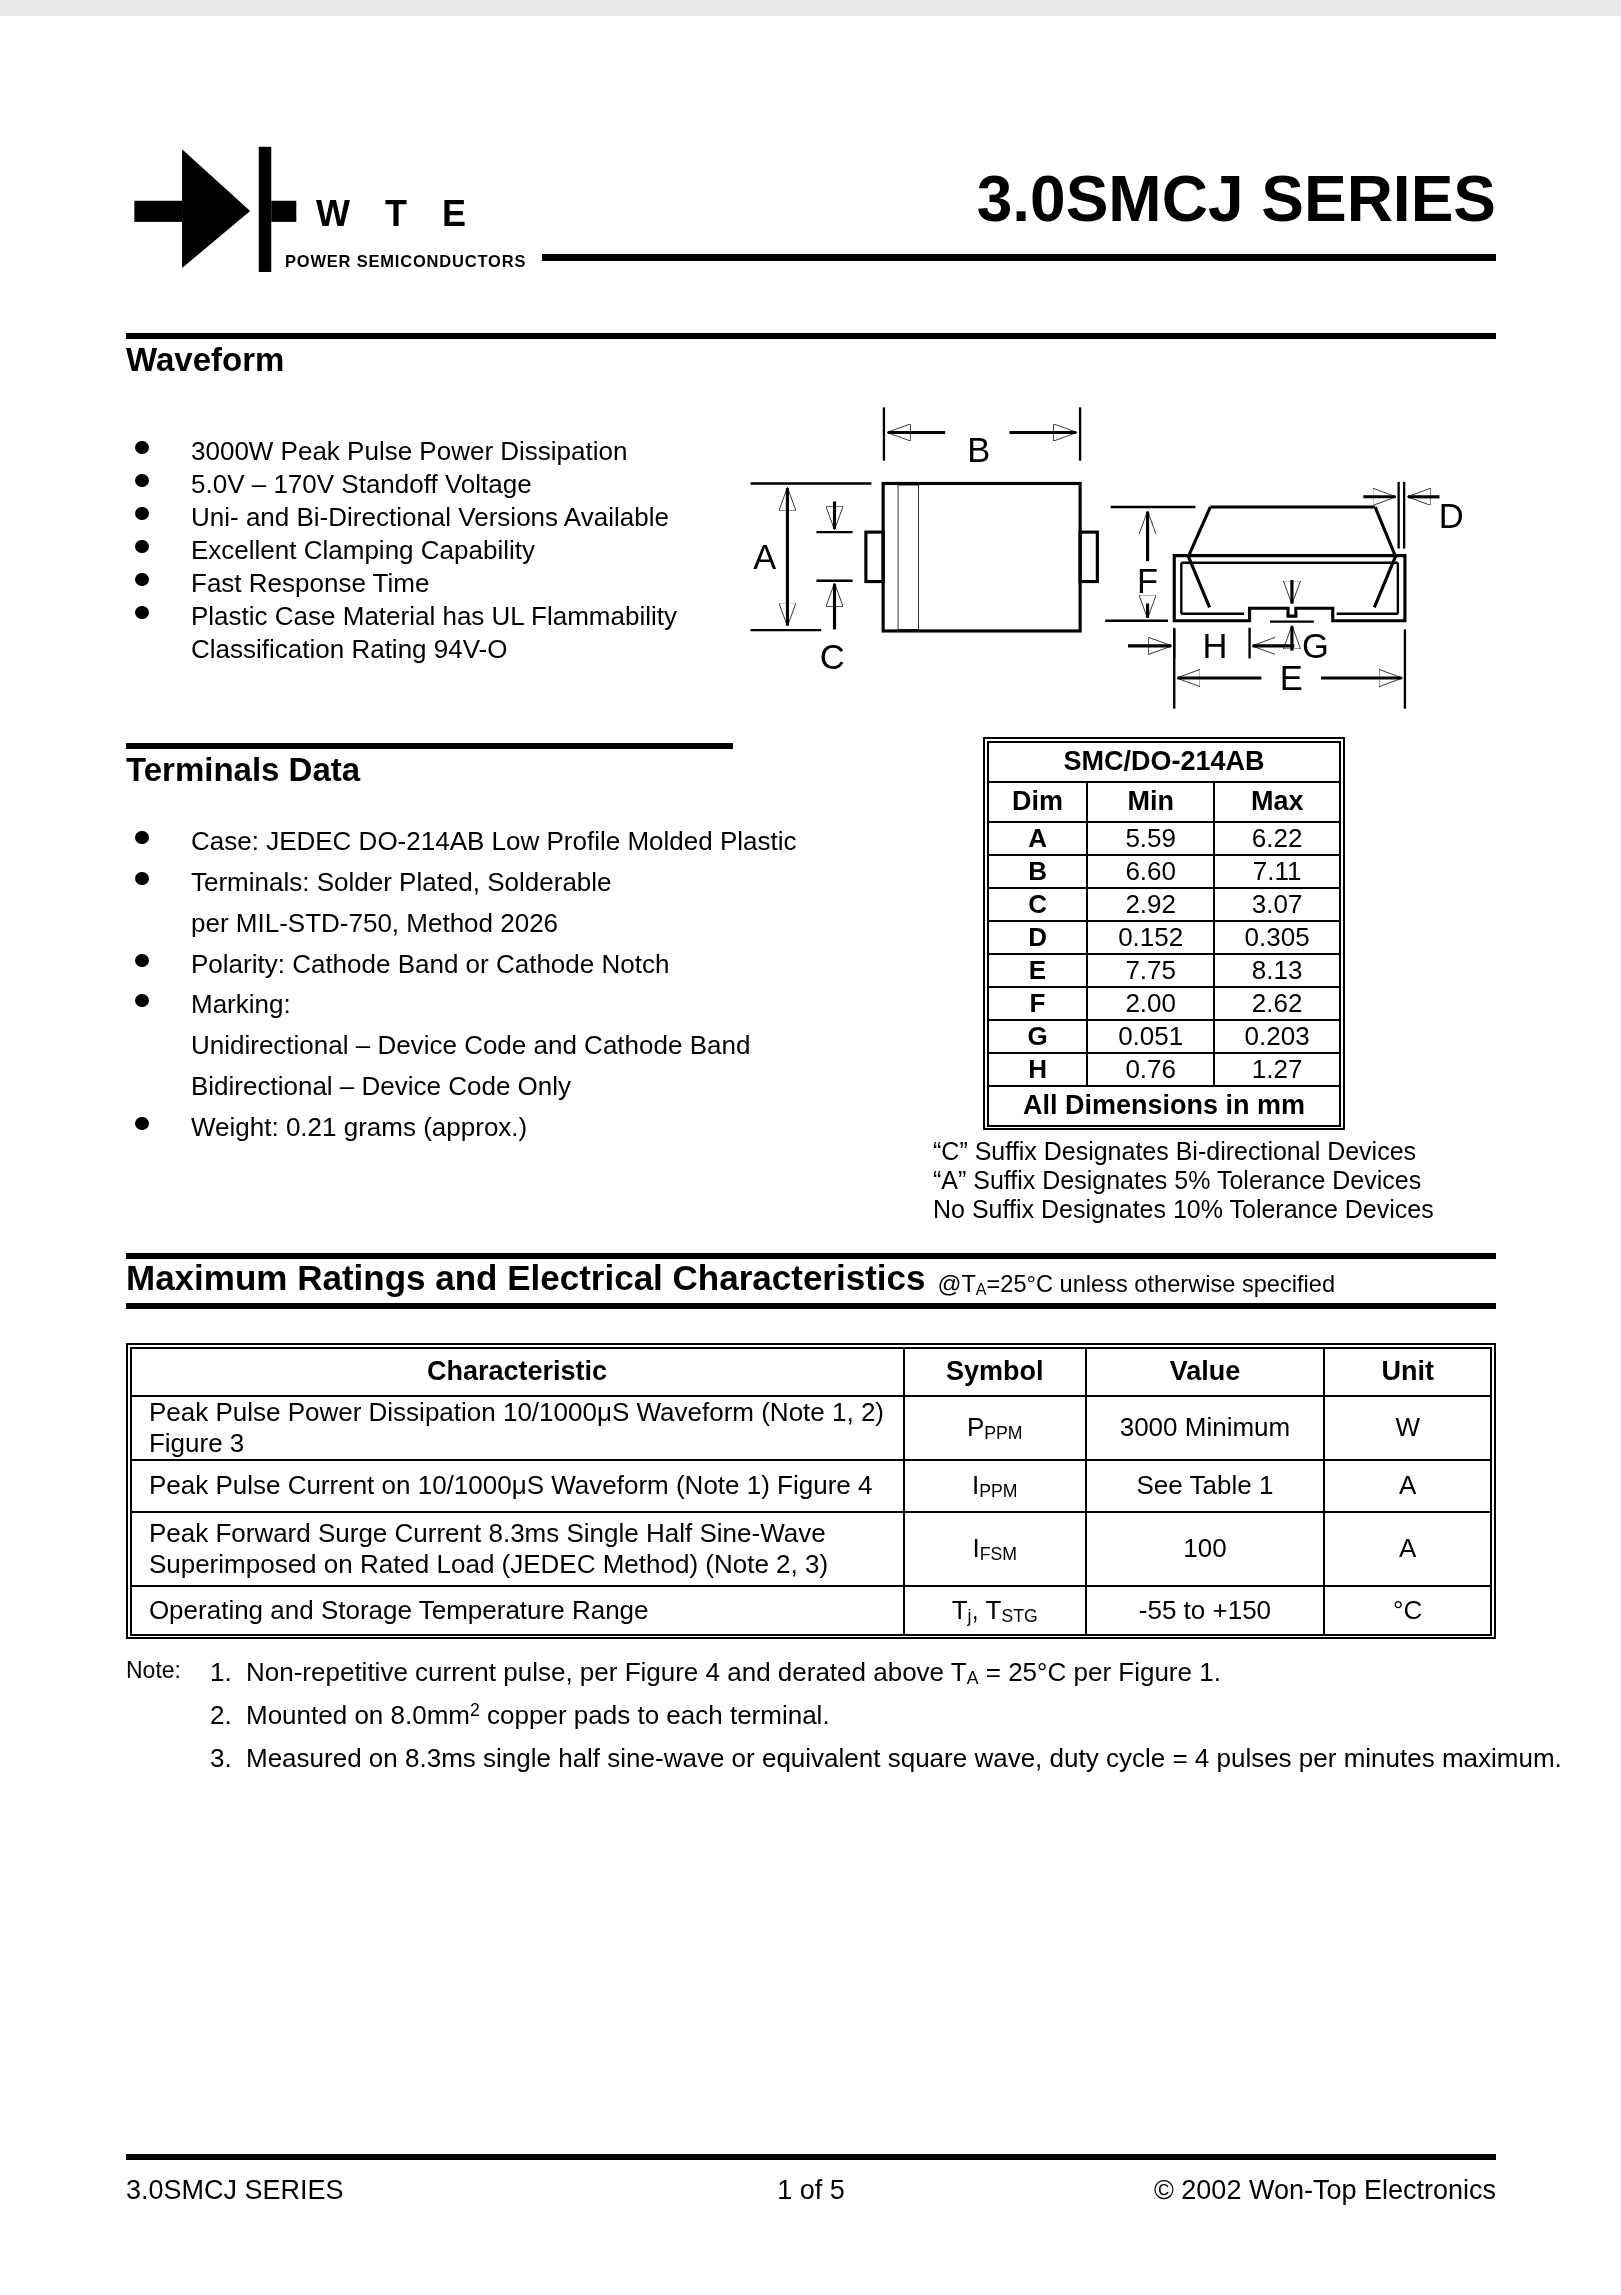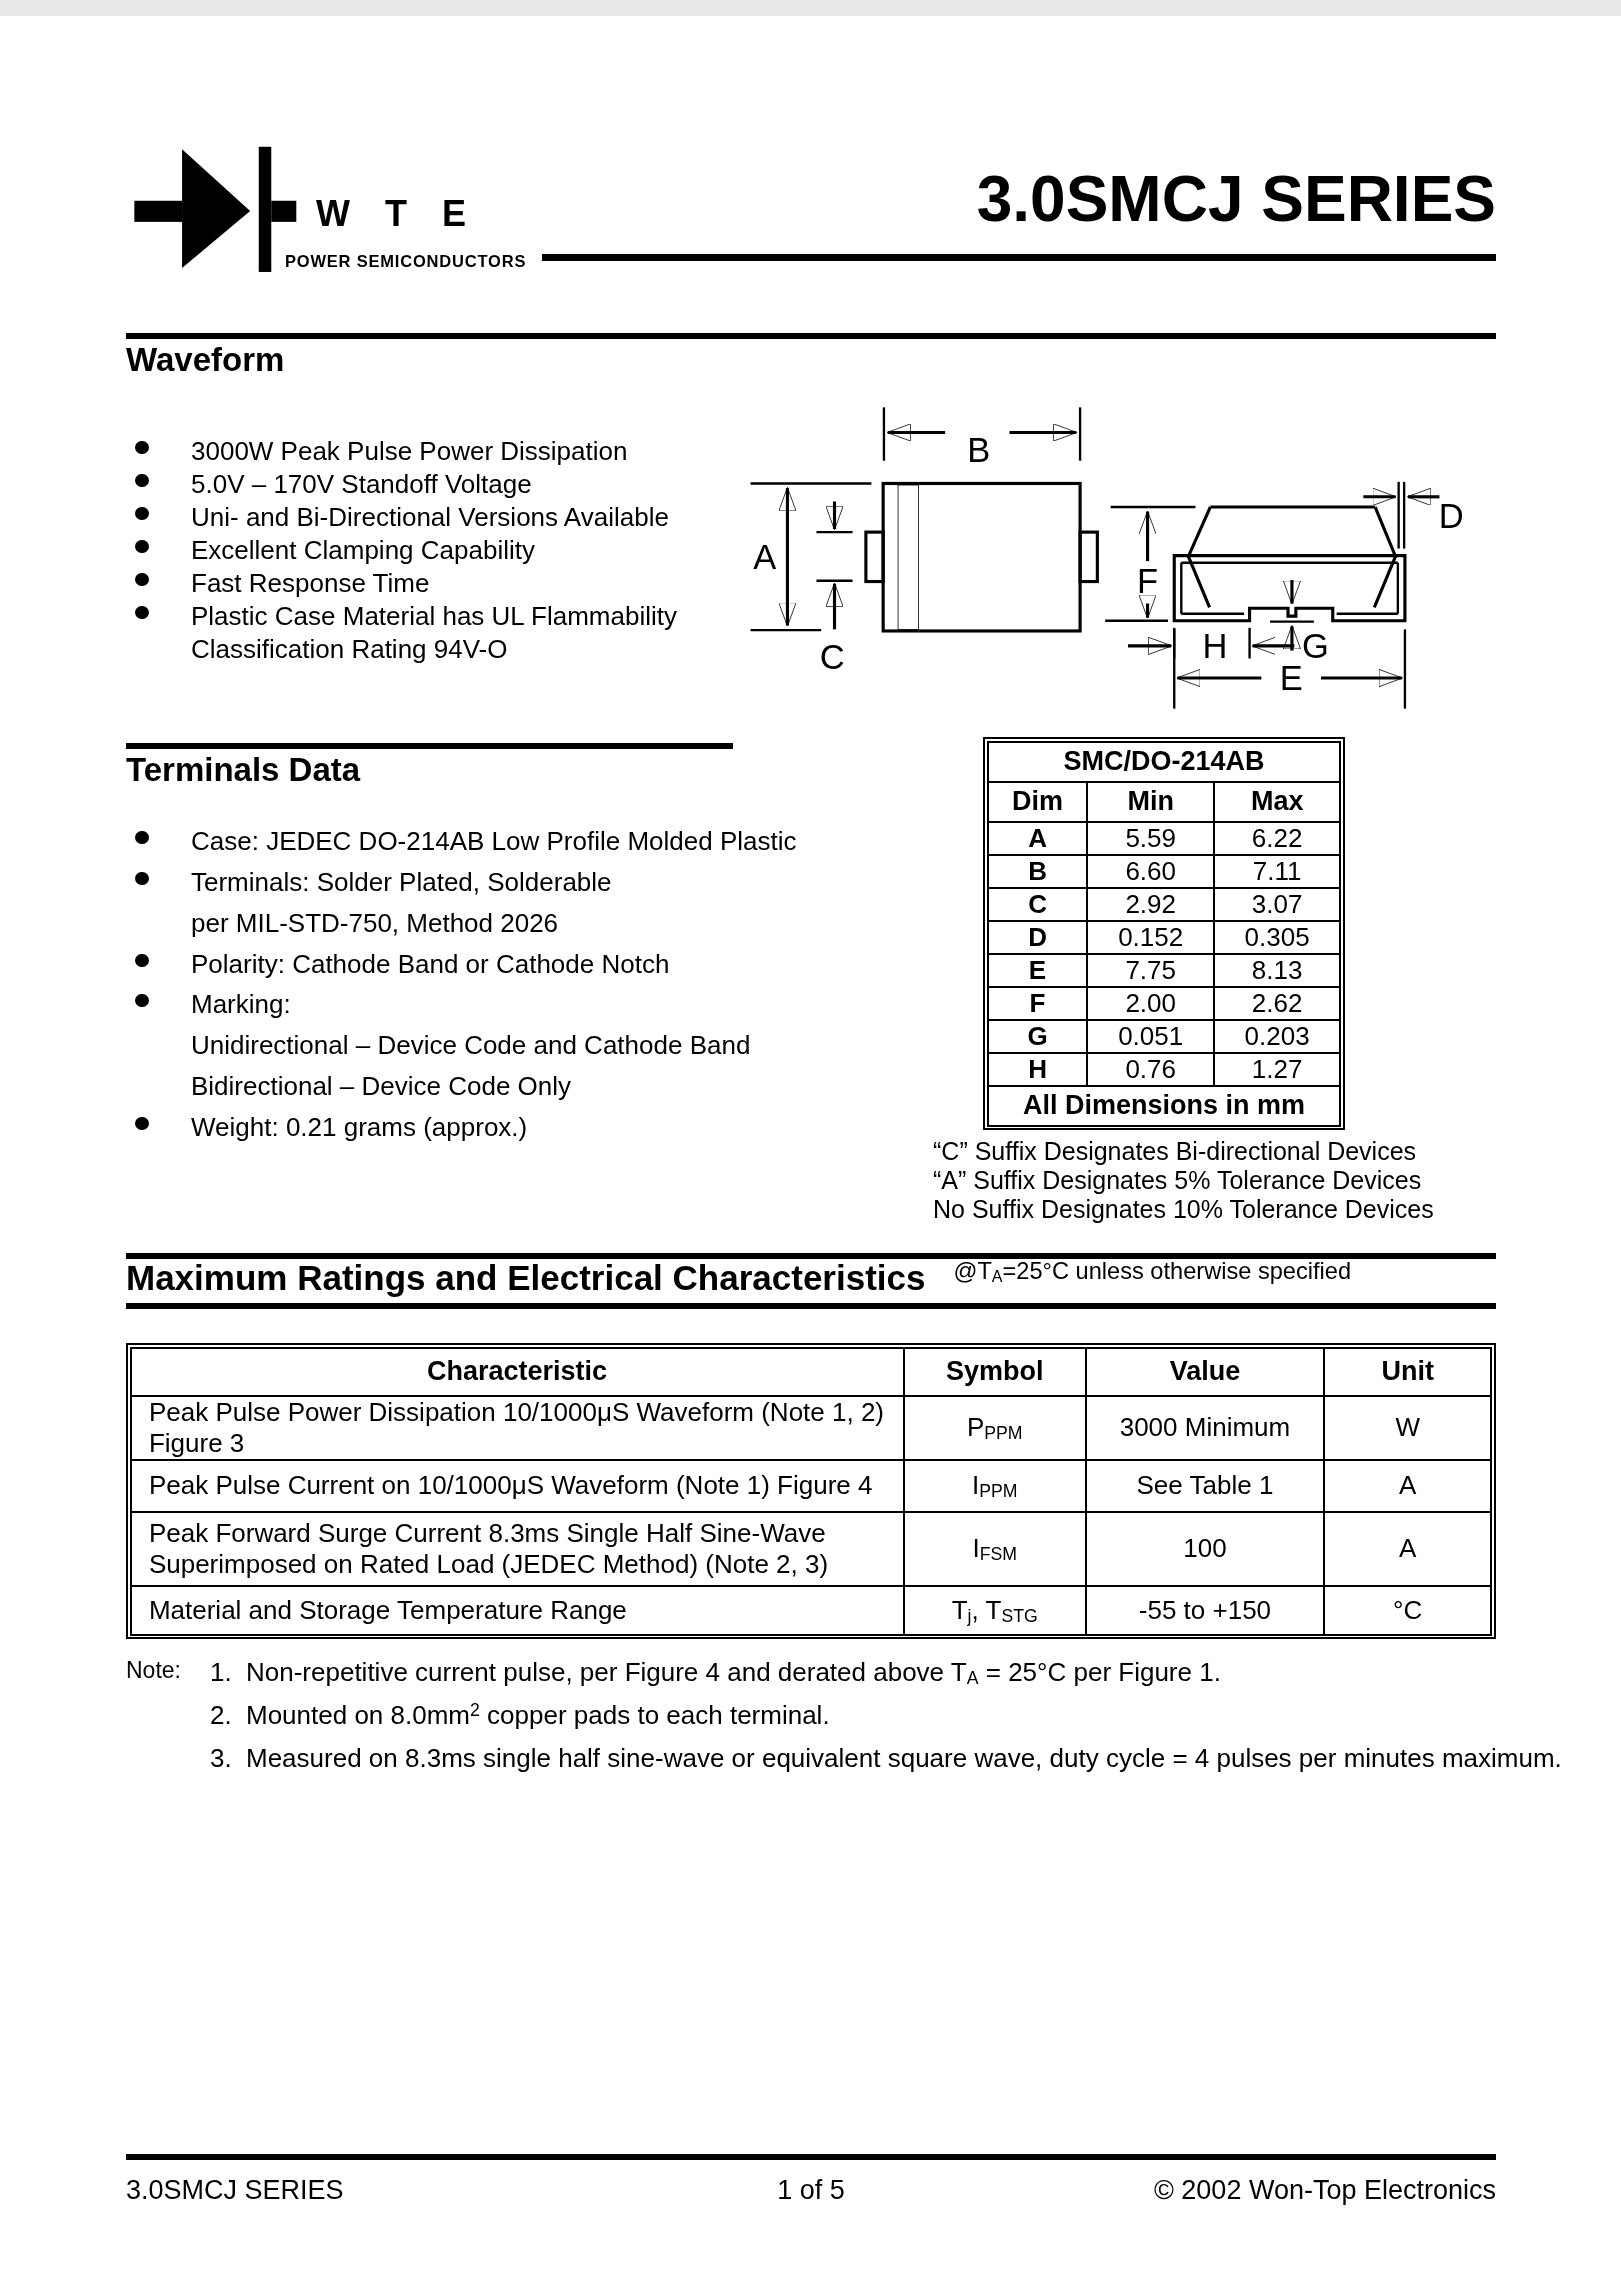--- a/index.html
+++ b/index.html
@@ -262,21 +262,21 @@
       </table>
   </div>
 
   <div class="suffix">
     <div>“C” Suffix Designates Bi-directional Devices</div>
     <div>“A” Suffix Designates 5% Tolerance Devices</div>
     <div>No Suffix Designates 10% Tolerance Devices</div>
   </div>
 
   <div class="rule" style="left:126px;top:1237px;width:1370px;"></div>
-  <div class="abs" style="left:126px;top:1242px;width:1370px;display:flex;align-items:flex-start;gap:28px;white-space:nowrap;">
+  <div class="abs" style="left:126px;top:1242px;width:1370px;display:flex;align-items:flex-end;gap:12px;white-space:nowrap;">
     <span style="font-size:35px;font-weight:bold;">Maximum Ratings and Electrical Characteristics</span>
     <span style="font-size:23.6px;"><span>@T</span><sub>A</sub><span>=25°C unless otherwise specified</span></span>
   </div>
   <div class="rule" style="left:126px;top:1287px;width:1370px;"></div>
 
   <div class="rwrap">
     <table class="rtab">
       <colgroup>
           <col style="width:56.8%">
           <col style="width:13.4%">
@@ -305,21 +305,21 @@
       <tr class="r3">
         <td class="chr">
           <div>Peak Forward Surge Current 8.3ms Single Half Sine-Wave</div>
           <div>Superimposed on Rated Load (JEDEC Method) (Note 2, 3)</div>
         </td>
         <td class="ctr"><span>I</span><sub>FSM</sub><span></span><sub></sub></td>
         <td class="ctr">100</td>
         <td class="ctr">A</td>
       </tr>
       <tr class="r4">
-        <td class="chr">Material and Storage Temperature Range</td>
+        <td class="chr">Operating and Storage Temperature Range</td>
         <td class="ctr"><span>T</span><sub>j</sub><span>, T</span><sub>STG</sub></td>
         <td class="ctr">-55 to +150</td>
         <td class="ctr">°C</td>
       </tr>
     </tbody>
       </table>
   </div>
 
   <div class="abs" style="left:126px;top:1641px;font-size:23px;">Note:</div>
   <div class="note-line" style="top:1641px;">

